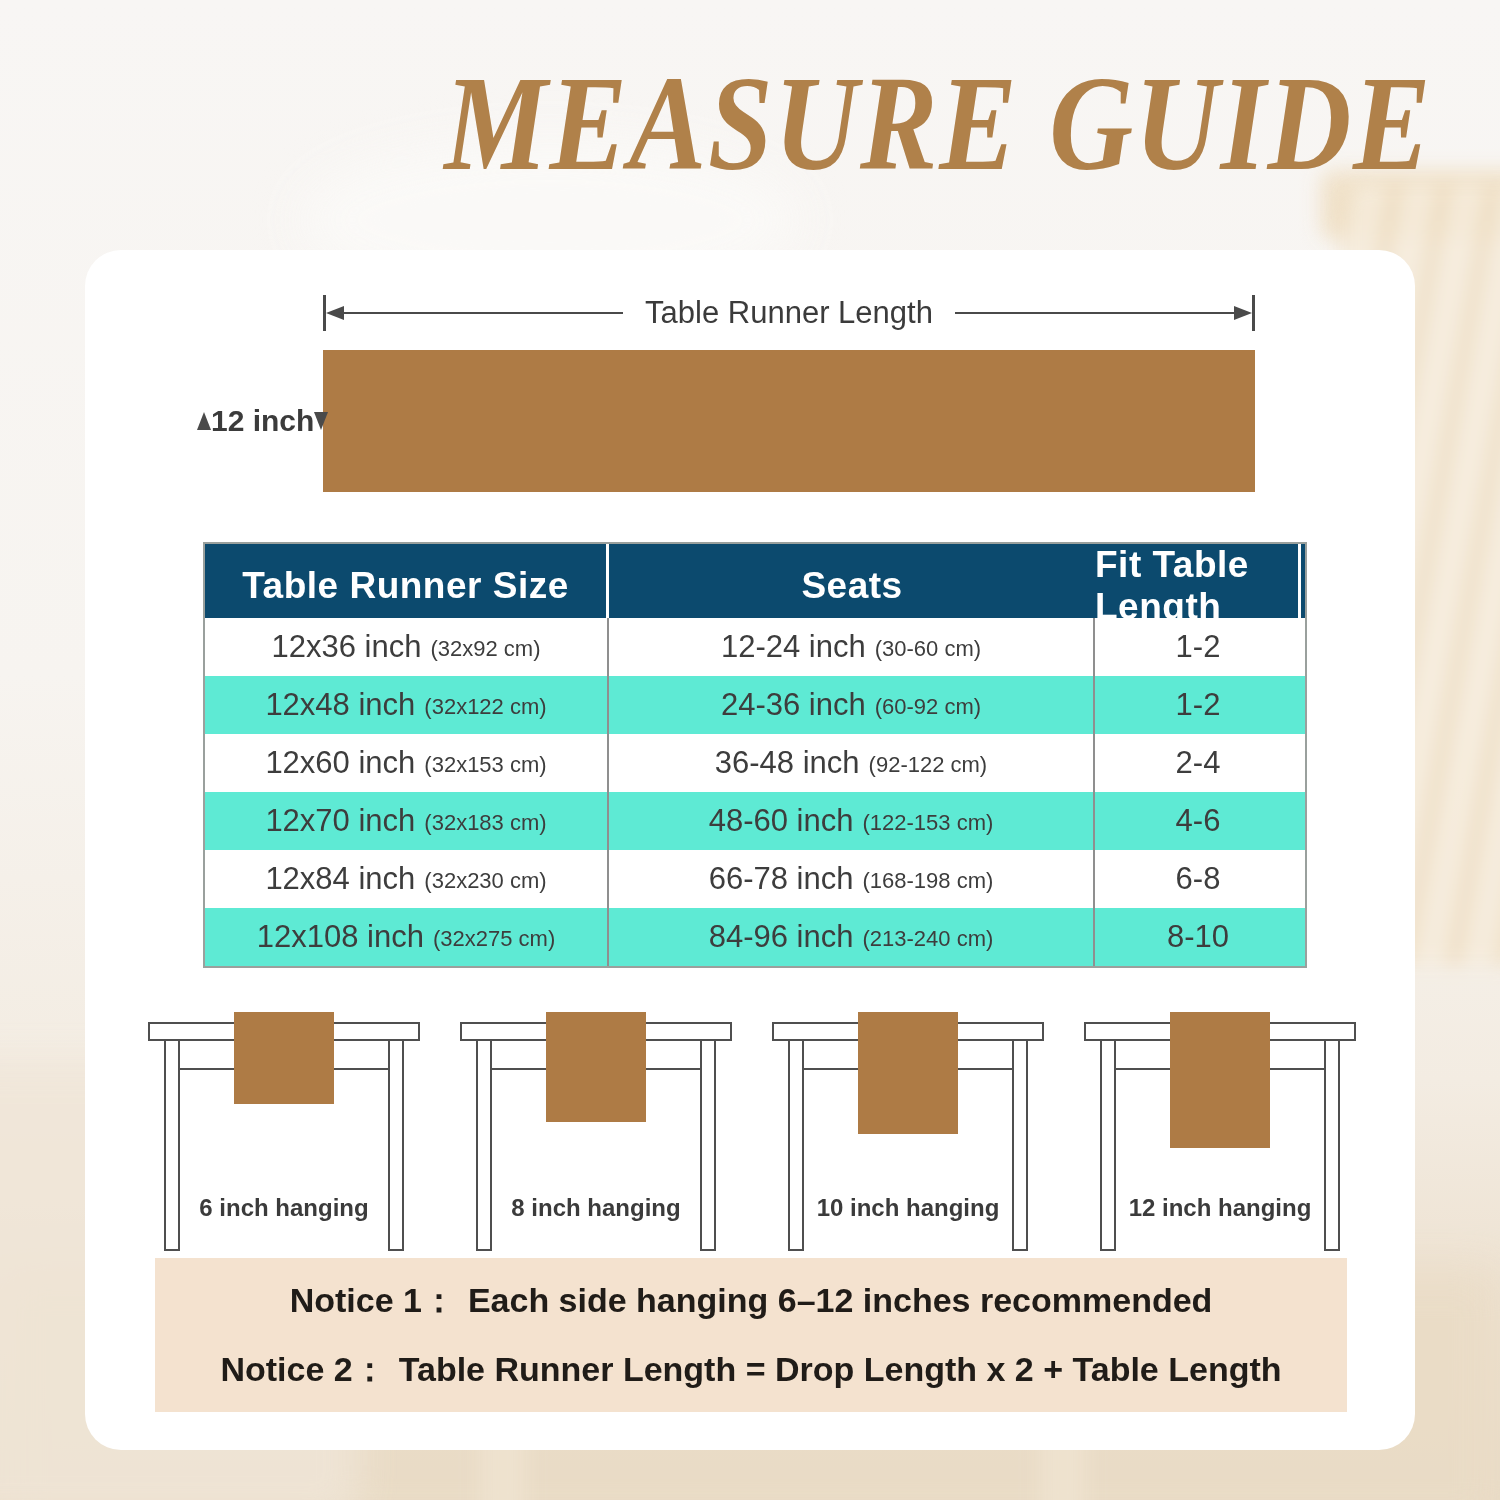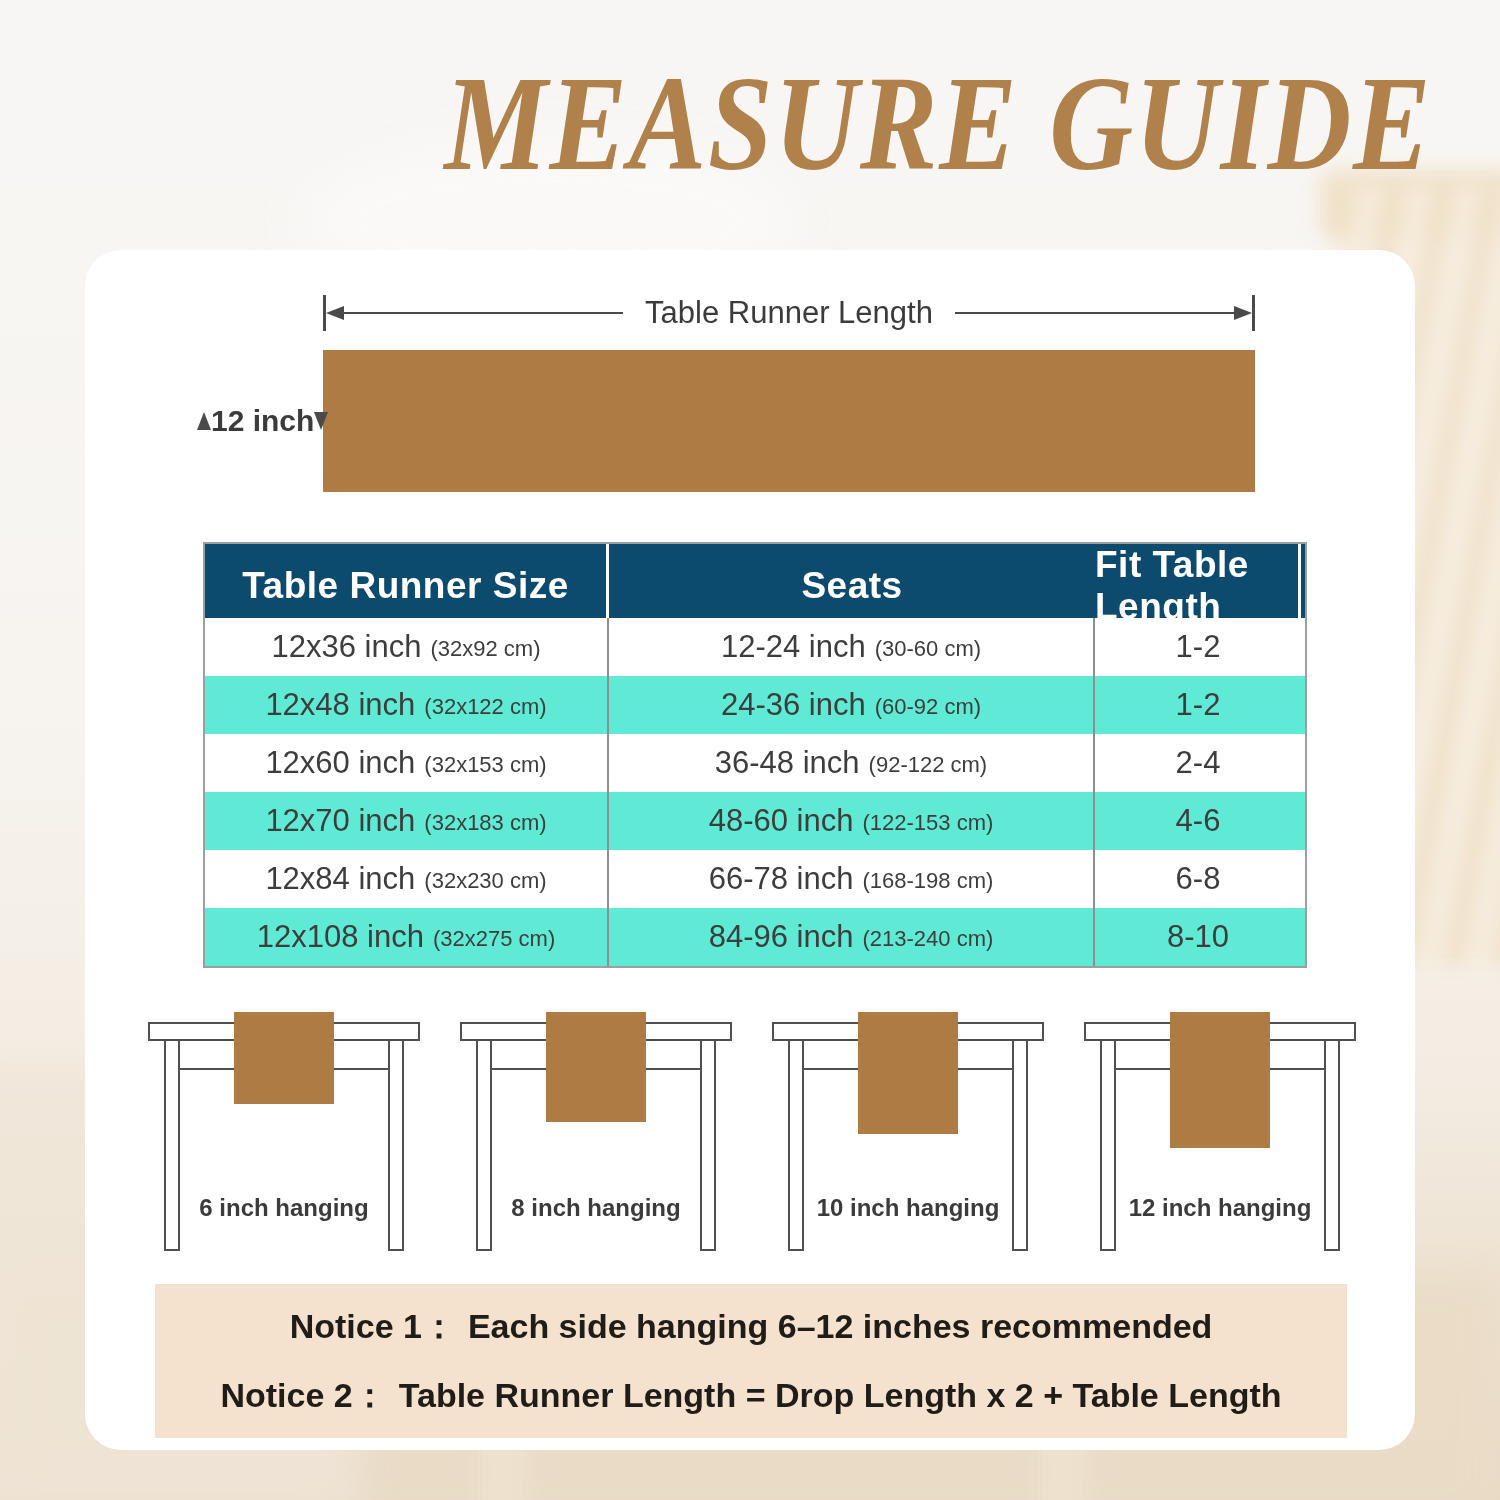--- a/index.html
+++ b/index.html
@@ -64,21 +64,21 @@
   .apron{position:absolute;top:62px;left:32px;right:32px;height:2px;background:#4f4f4f;}
   .runner-drop{position:absolute;top:6px;left:86px;width:100px;background:#ae7b45;}
   .hang-panel.d1 .runner-drop{height:92px;}
   .hang-panel.d2 .runner-drop{height:110px;}
   .hang-panel.d3 .runner-drop{height:122px;}
   .hang-panel.d4 .runner-drop{height:136px;}
   .hang-label{position:absolute;top:188px;left:0;right:0;text-align:center;font-size:24px;font-weight:700;color:#3b3b3b;}
 
   
   .notice{position:absolute;left:70px;top:1008px;width:1192px;height:154px;background:#f4e2cf;
-     display:flex;flex-direction:column;align-items:center;justify-content:center;gap:23px;margin-top:26px;}
+     display:flex;flex-direction:column;align-items:center;justify-content:center;gap:23px;}
   .notice .nline{font-size:34px;font-weight:700;color:#201c18;white-space:nowrap;}
   .notice .nbody{margin-left:12px;}
 </style>
 </head>
 <body>
 
 <div class="stage">
 
   <div class="bg-shape bg-soft-top"></div>
   <div class="bg-shape bg-chair-right-rail"></div>

